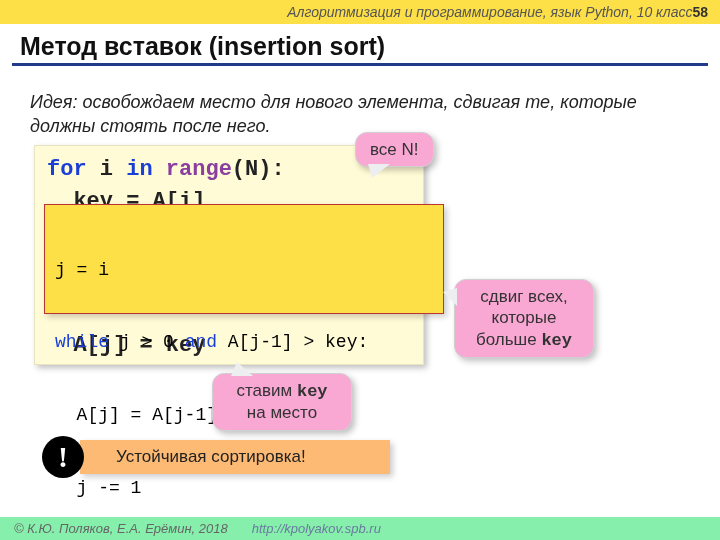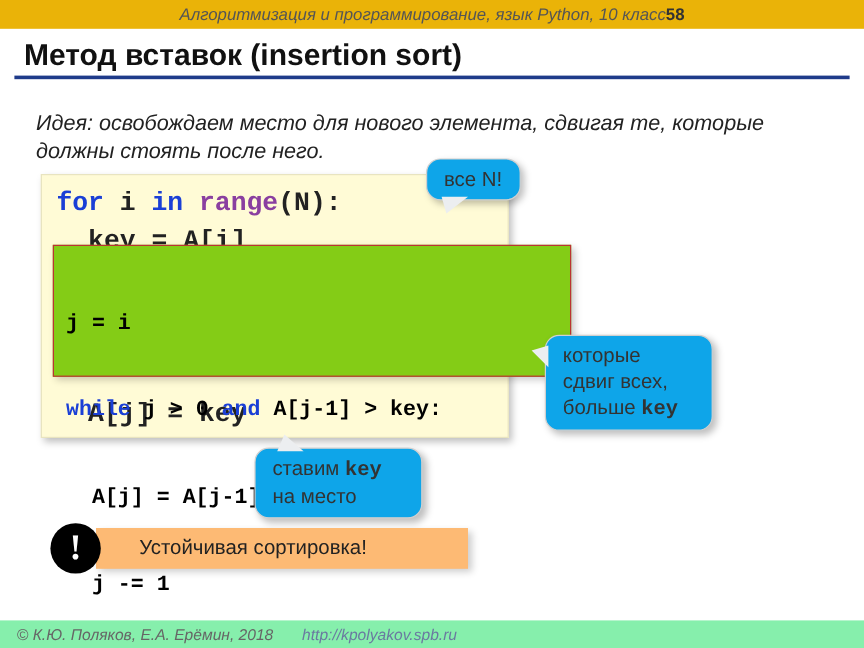--- a/index.html
+++ b/index.html
@@ -1,28 +1,28 @@
 <!DOCTYPE html>
 <html><head>
 <meta charset="utf-8">
 <style>
   * { box-sizing: border-box; margin: 0; padding: 0; }
   body { width: 720px; height: 540px; background: #fff; font-family: Arial, sans-serif; position: relative; overflow: hidden; }
-  .header-bar { background: #eab308; padding: 4px 12px; font-size: 14px; font-style: italic; color: #555; display: flex; justify-content: center; }
+  .header-bar { background: #fde047; padding: 4px 12px; font-size: 14px; font-style: italic; color: #555; display: flex; justify-content: flex-end; }
   .header-bar .pagenum { font-style: normal; font-weight: bold; color: #333; }
   .title { font-size: 25px; font-weight: bold; padding: 8px 20px 2px; color: #111; }
   .title-rule { height: 3px; background: #1f3b8a; margin: 0 12px 8px; }
   .idea { font-size: 18px; font-style: italic; padding: 0 40px 0 30px; line-height: 1.35; color: #222; margin-top: 24px; }
   .idea .label { }
   .codebox { position: absolute; left: 34px; top: 145px; width: 390px; height: 220px; background: #fffbd6; border: 1px solid #e8e4c0; box-shadow: 3px 3px 6px rgba(0,0,0,0.25); padding: 8px 12px; }
   .code { font-family: "Courier New", monospace; font-size: 22px; font-weight: bold; line-height: 1.45; white-space: pre; color: #222; }
   .kw { color: #1a3fd6; }
   .fn { color: #8a3fa0; }
-  .innerbox { position: absolute; left: 44px; top: 204px; width: 432px; height: 110px; background: #84cc16; border: 1px solid #b33; box-shadow: 3px 3px 6px rgba(0,0,0,0.2); padding: 4px 10px; font-family: "Courier New", monospace; font-size: 18px; font-weight: bold; line-height: 1.35; white-space: pre; }
-  .callout { position: absolute; background: #0ea5e9; border: 1px solid #d0d0d0; border-radius: 12px; box-shadow: 3px 3px 6px rgba(0,0,0,0.25); padding: 6px 14px; font-size: 17px; color: #333; line-height: 1.25; }
+  .innerbox { position: absolute; left: 44px; top: 204px; width: 400px; height: 110px; background: #fde047; border: 1px solid #b33; box-shadow: 3px 3px 6px rgba(0,0,0,0.2); padding: 4px 10px; font-family: "Courier New", monospace; font-size: 18px; font-weight: normal; line-height: 1.35; white-space: pre; }
+  .callout { position: absolute; background: #f9a8d4; border: 1px solid #d0d0d0; border-radius: 12px; box-shadow: 3px 3px 6px rgba(0,0,0,0.25); padding: 6px 14px; font-size: 17px; color: #333; text-align: center; line-height: 1.25; }
   .callout .mono { font-family: Liberation Mono, monospace; font-weight: bold; }
   .notebox { position: absolute; left: 80px; top: 440px; width: 310px; height: 34px; background: #fdba74; display: flex; align-items: center; padding-left: 36px; font-size: 17px; color: #222; box-shadow: 3px 3px 6px rgba(0,0,0,0.2); }
   .notecircle { position: absolute; left: 42px; top: 436px; width: 42px; height: 42px; border-radius: 50%; background: #000; color: #fff; font-size: 30px; font-weight: bold; display: flex; align-items: center; justify-content: center; font-family: Georgia, serif; }
   .footer { position: absolute; bottom: 0; left: 0; right: 0; background: #86efac; padding: 4px 14px; font-size: 13px; font-style: italic; color: #666; display: flex; gap: 24px; }
   .footer .link { color: #6a7aa0; }
   .tail { position: absolute; width: 0; height: 0; }
 </style>
 </head>
 <body>
 
@@ -51,22 +51,22 @@
   <div>  A[j] = A[j-1]:</div>
   <div>  j -= 1</div>
 </div>
 
 <div class="callout" style="left:355px; top:132px;">
   <span>все N!</span>
   <div class="tail" style="left:12px; bottom:-12px; border-top:14px solid #eceef0; border-left:4px solid transparent; border-right:18px solid transparent;"></div>
 </div>
 
 <div class="callout" style="left:454px; top:279px; width:140px;">
+  <div>сдвиг всех,</div>
   <div>которые</div>
-  <div>сдвиг всех,</div>
   <div><span>больше </span><span class="mono">key</span></div>
   <div class="tail" style="left:-12px; top:8px; border-right:14px solid #eceef0; border-top:4px solid transparent; border-bottom:14px solid transparent;"></div>
 </div>
 
 <div class="callout" style="left:212px; top:373px; width:140px;">
   <div><span>ставим </span><span class="mono">key</span></div>
   <div>на место</div>
   <div class="tail" style="left:18px; top:-12px; border-bottom:14px solid #eceef0; border-left:6px solid transparent; border-right:16px solid transparent;"></div>
 </div>
 

